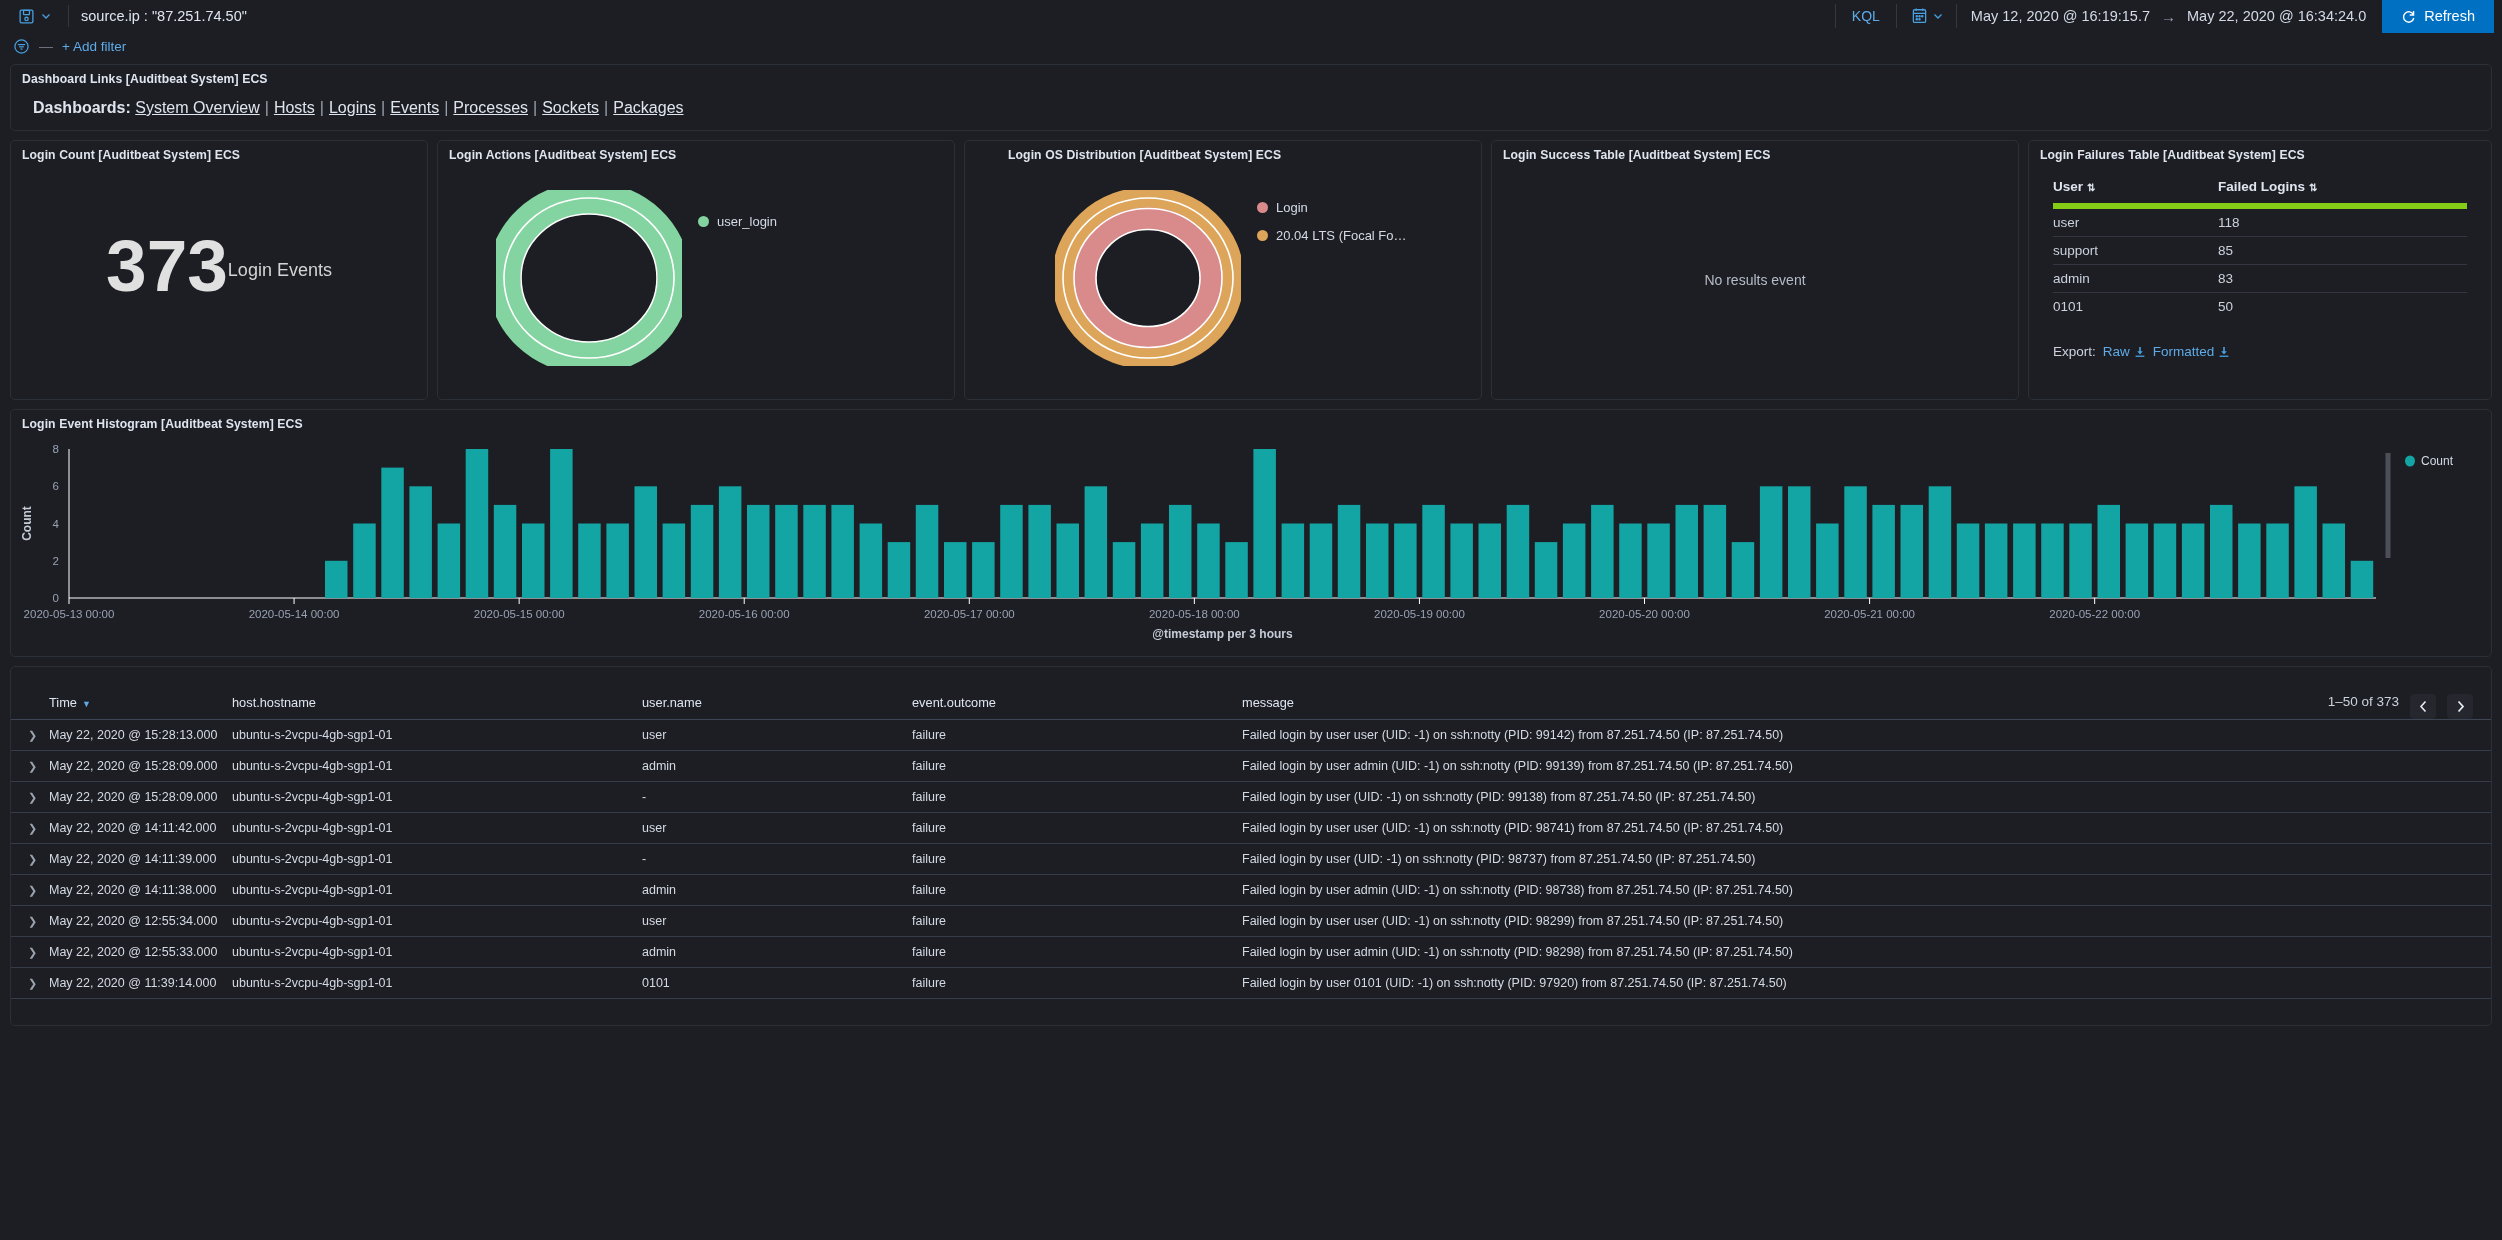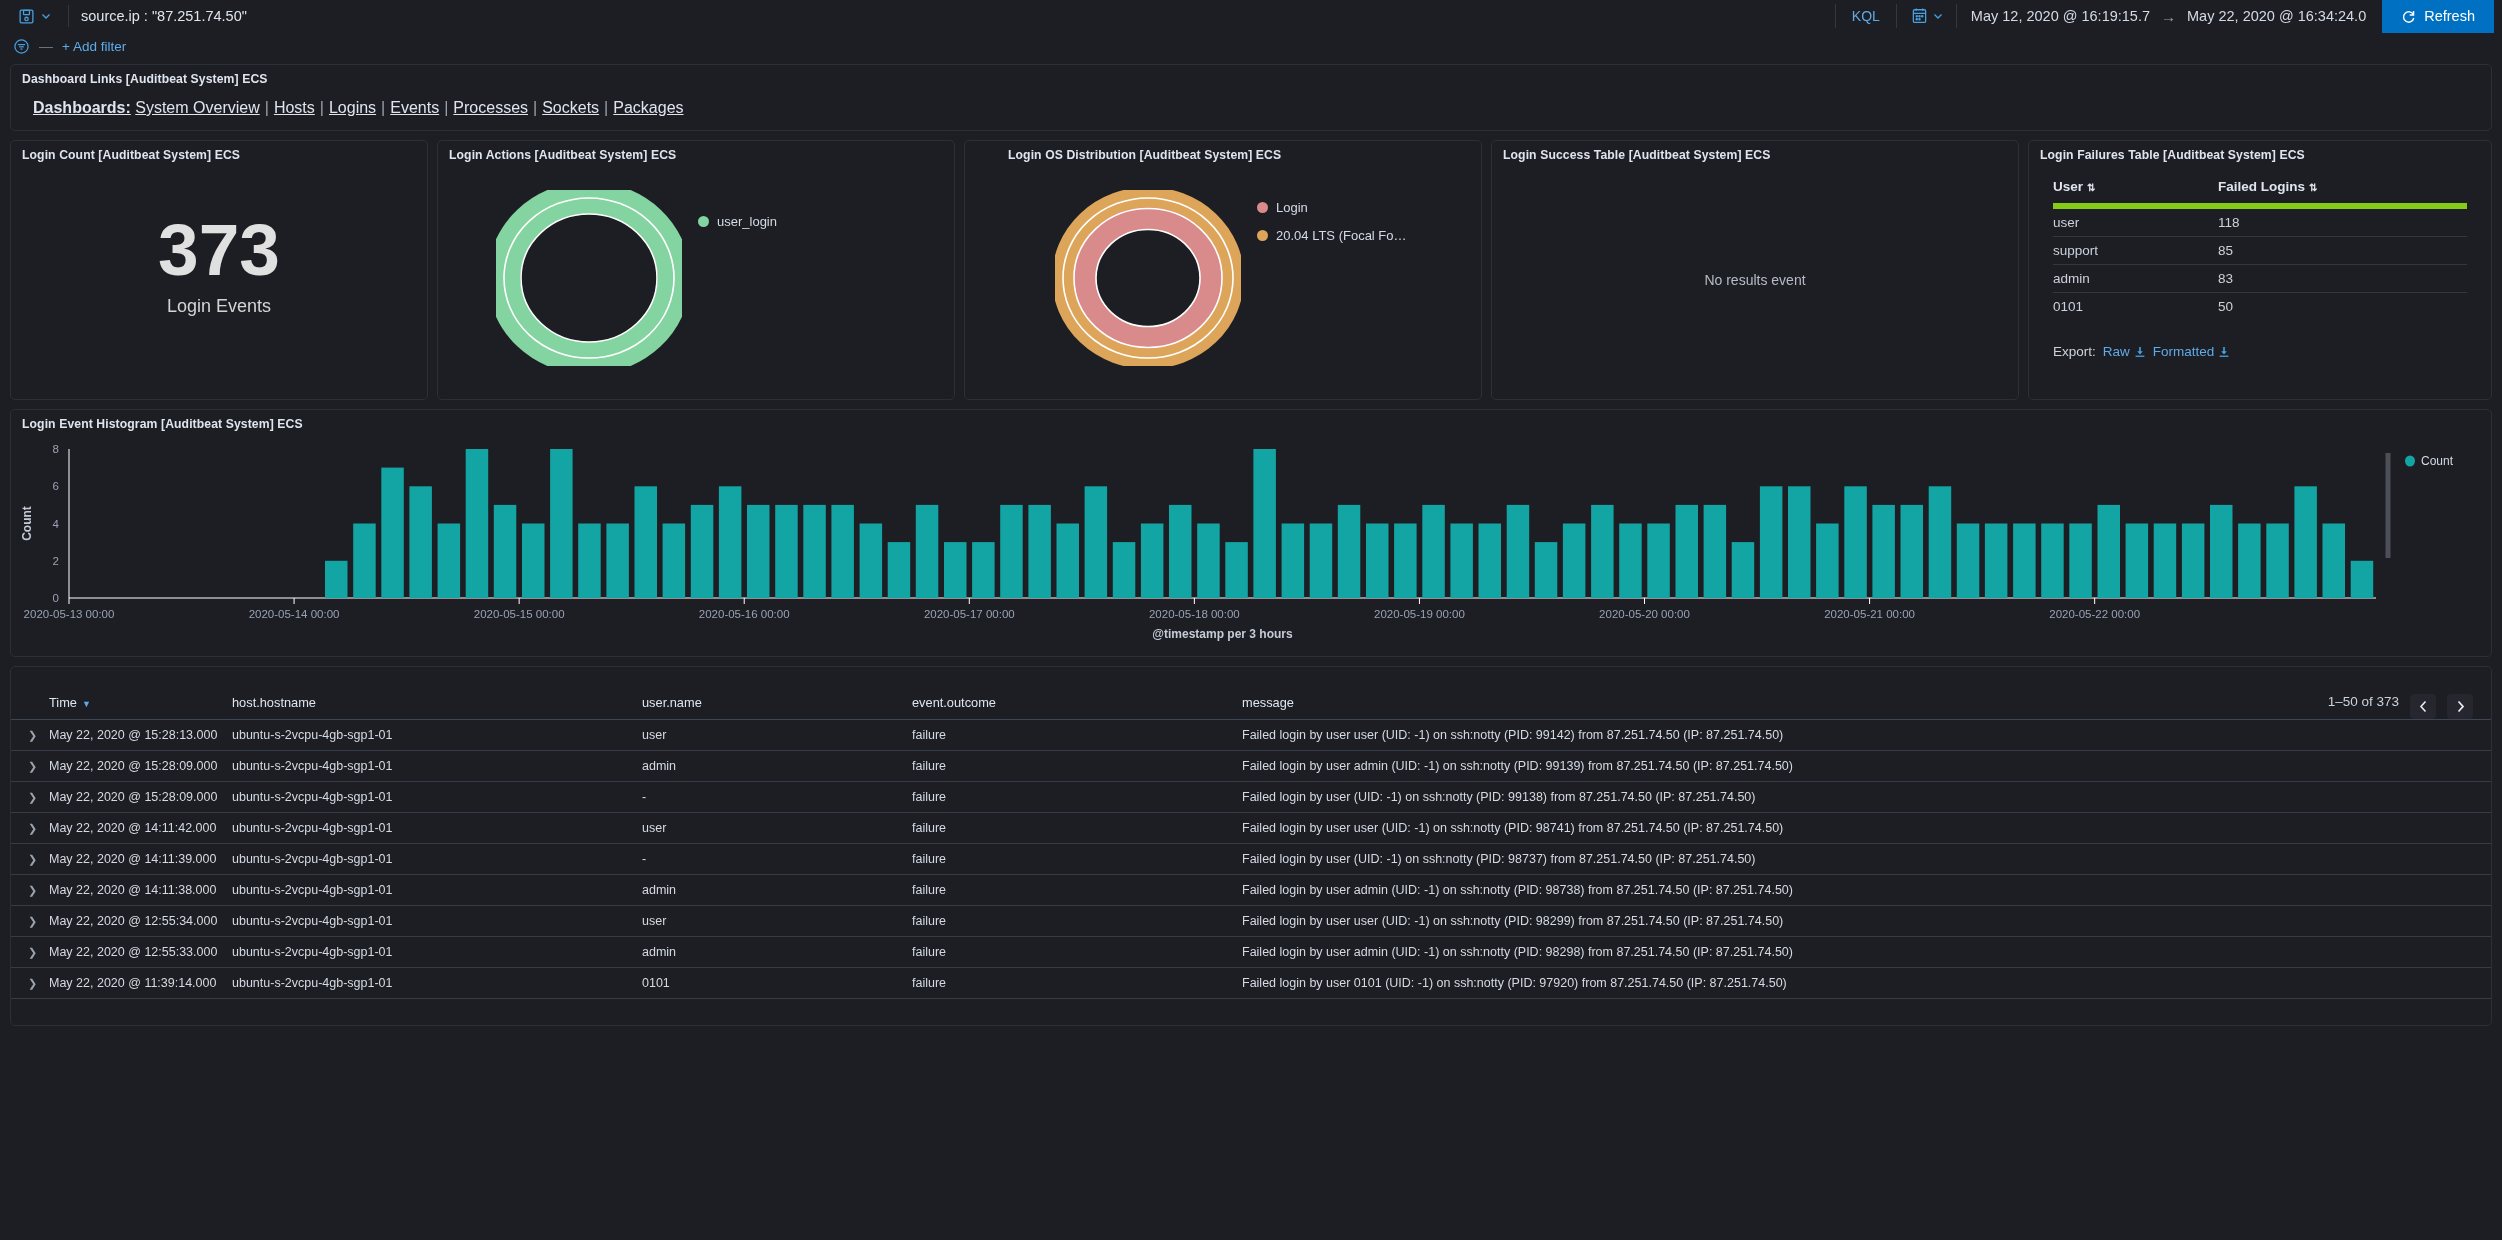--- a/index.html
+++ b/index.html
@@ -116,21 +116,21 @@
     overflow: hidden;
   }
 
   
   .links-panel { height: 67px; margin-top: 5px; }
   .links-row {
     padding: 13px 0 0 22px;
     font-size: 16px;
     color: #dfe5ef;
   }
-  .links-row b { font-weight: bold; text-decoration: underline; }
+  .links-row b { font-weight: bold; }
   .links-row a {
     color: #dfe5ef;
     text-decoration: underline;
     cursor: pointer;
   }
   .link-pipe { color:#9aa2ae; padding: 0 5px; }
 
   
   .row-5 {
     display: flex;
@@ -140,21 +140,21 @@
   }
   .p-count  { width: 418px; }
   .p-actions{ width: 518px; }
   .p-os     { width: 518px; padding-left: 32px; }
   .p-success{ width: 528px; }
   .p-fail   { flex: 1; }
 
   
   .metric-wrap {
     height: calc(100% - 22px);
-    display:flex; flex-direction:column;
+    display:flex; 
     align-items:center; justify-content:center;
     padding-bottom: 30px;
   }
   .metric-value {
     font-size: 73px;
     font-weight: bold;
     color: #e0e0e0;
     line-height: 1;
     font-family: "Liberation Sans", sans-serif;
   }

